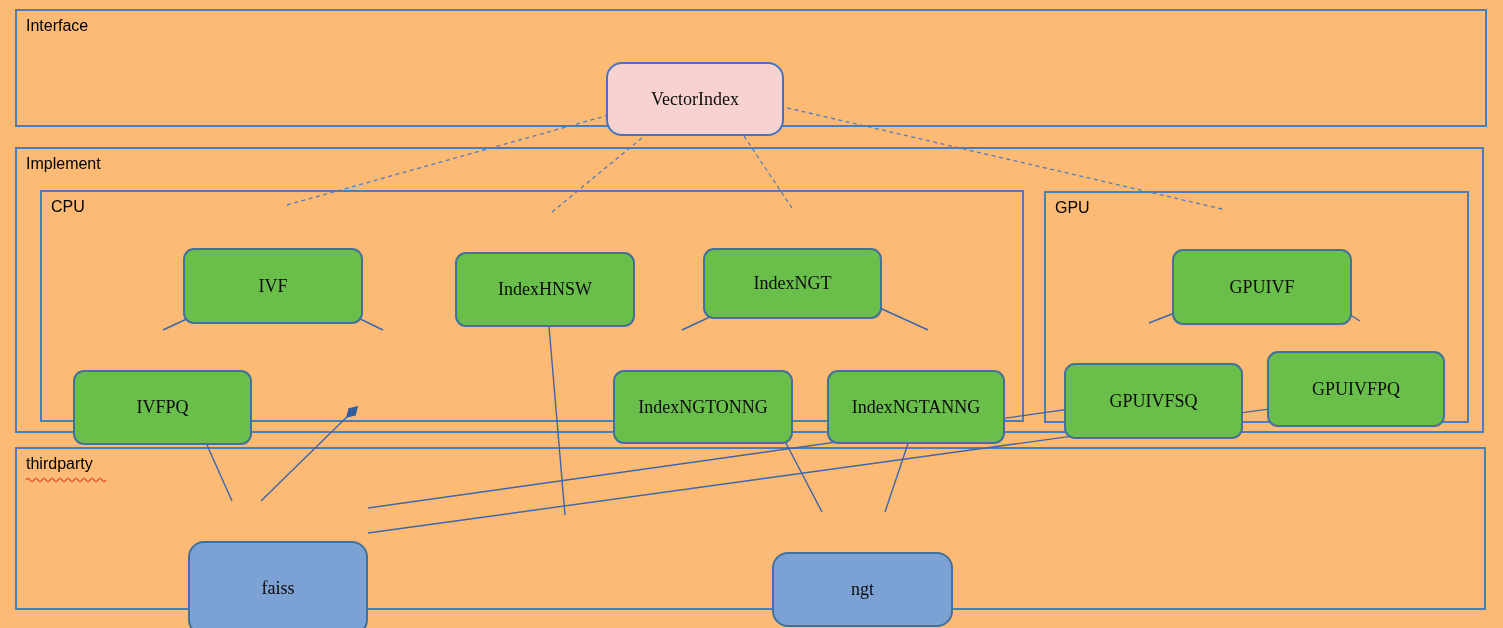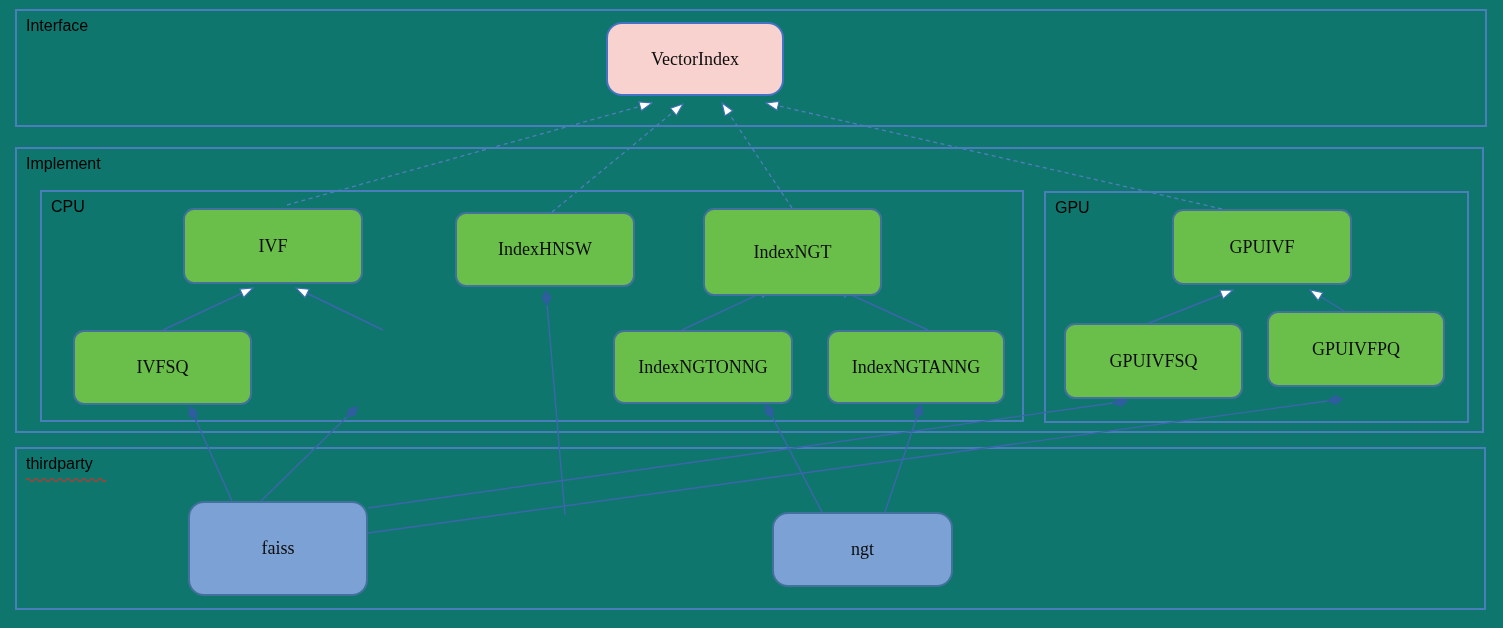--- a/index.html
+++ b/index.html
@@ -1,35 +1,35 @@
 <!DOCTYPE html>
 <html><head>
 <meta charset="utf-8">
 <style>
   html,body{margin:0;padding:0;background:#ffffff;}
   #canvas{
-    position:relative;width:1503px;height:628px;background:#0f766e;overflow:hidden;
+    position:relative;width:1503px;height:628px;background:#fdba74;overflow:hidden;
     font-family:"Liberation Sans",sans-serif;
   }
   .container{
     position:absolute;border:2px solid #4a7ebb;background:transparent;box-sizing:border-box;
   }
   .clabel{
     position:absolute;left:9px;top:6px;font-size:16px;color:#000;
     font-family:"Liberation Sans",sans-serif;white-space:nowrap;
   }
   .clabel.underlined{}
   .squiggle{position:absolute;left:9px;top:27px;pointer-events:none;}
   #edges{position:absolute;left:0;top:0;width:1503px;height:628px;}
   line.solid{stroke:#3b66ac;stroke-width:1.4;}
   line.dashed{stroke:#4f7dbd;stroke-width:1.3;stroke-dasharray:4 3.5;}
   .node{
     position:absolute;box-sizing:border-box;border:2px solid #41719c;border-radius:16px;
     display:flex;align-items:center;justify-content:center;
-    font-family:"Liberation Serif",serif;font-size:18px;color:#0c0c0c;text-align:center;
+    font-family:"Liberation Serif",serif;font-size:18px;color:#0c0c0c;text-align:center;margin-top:40px;
   }
   .node.green{background:#6abf4b;border-radius:11px;}
   .node.blue{background:#7ca1d4;}
   .node.pink{background:#f8d2ce;border-color:#4472c4;}
 </style>
 </head>
 <body>
 
 <div id="canvas">
 
@@ -92,30 +92,30 @@
   </div>
 
   <div class="node green" style="left:183px;top:208px;width:180px;height:76px">
     <span>IVF</span>
   </div>
 
   <div class="node green" style="left:455px;top:212px;width:180px;height:75px">
     <span>IndexHNSW</span>
   </div>
 
-  <div class="node green" style="left:703px;top:208px;width:179px;height:88px">
+  <div class="node green" style="left:703px;top:208px;width:179px;height:71px">
     <span>IndexNGT</span>
   </div>
 
   <div class="node green" style="left:1172px;top:209px;width:180px;height:76px">
     <span>GPUIVF</span>
   </div>
 
   <div class="node green" style="left:73px;top:330px;width:179px;height:75px">
-    <span>IVFSQ</span>
+    <span>IVFPQ</span>
   </div>
 
 
   <div class="node green" style="left:613px;top:330px;width:180px;height:74px">
     <span>IndexNGTONNG</span>
   </div>
 
   <div class="node green" style="left:827px;top:330px;width:178px;height:74px">
     <span>IndexNGTANNG</span>
   </div>

